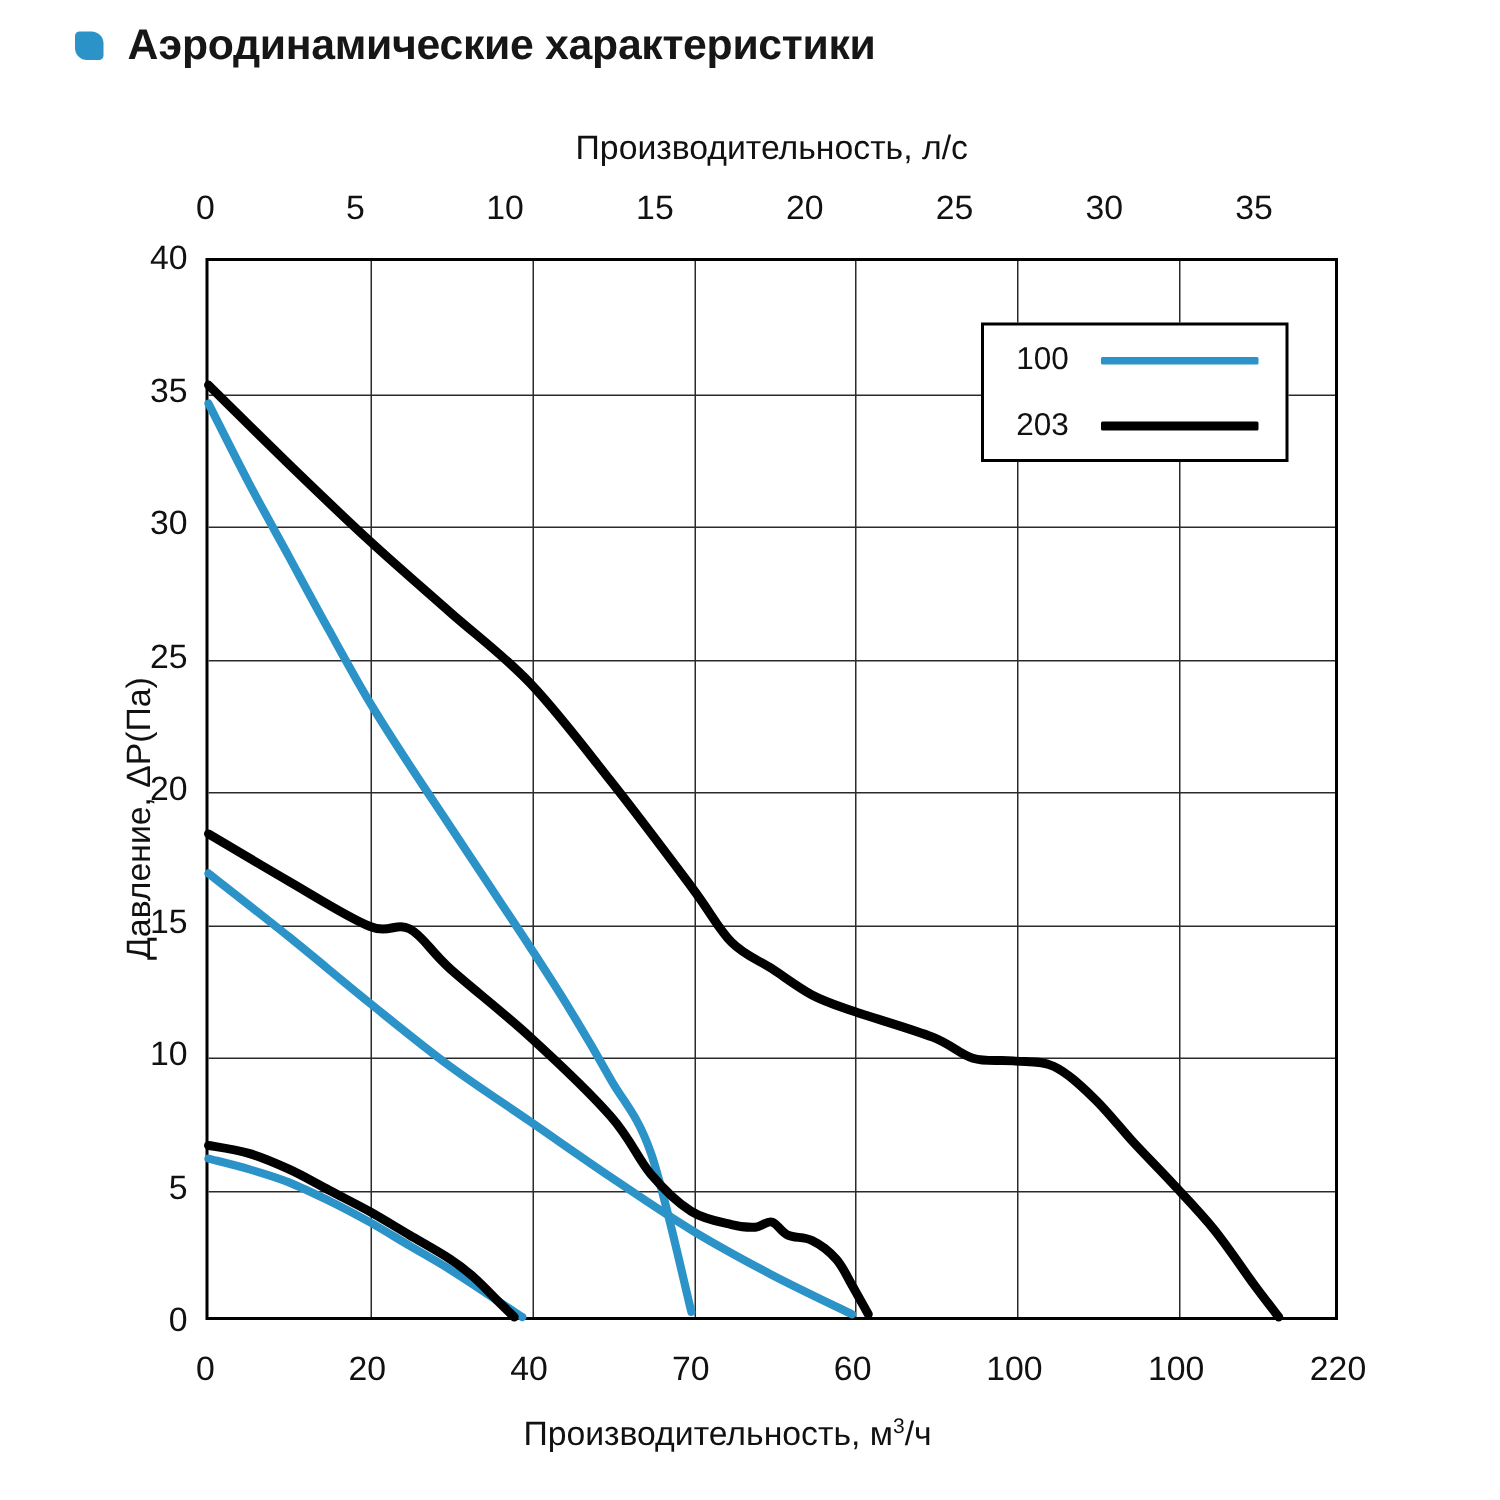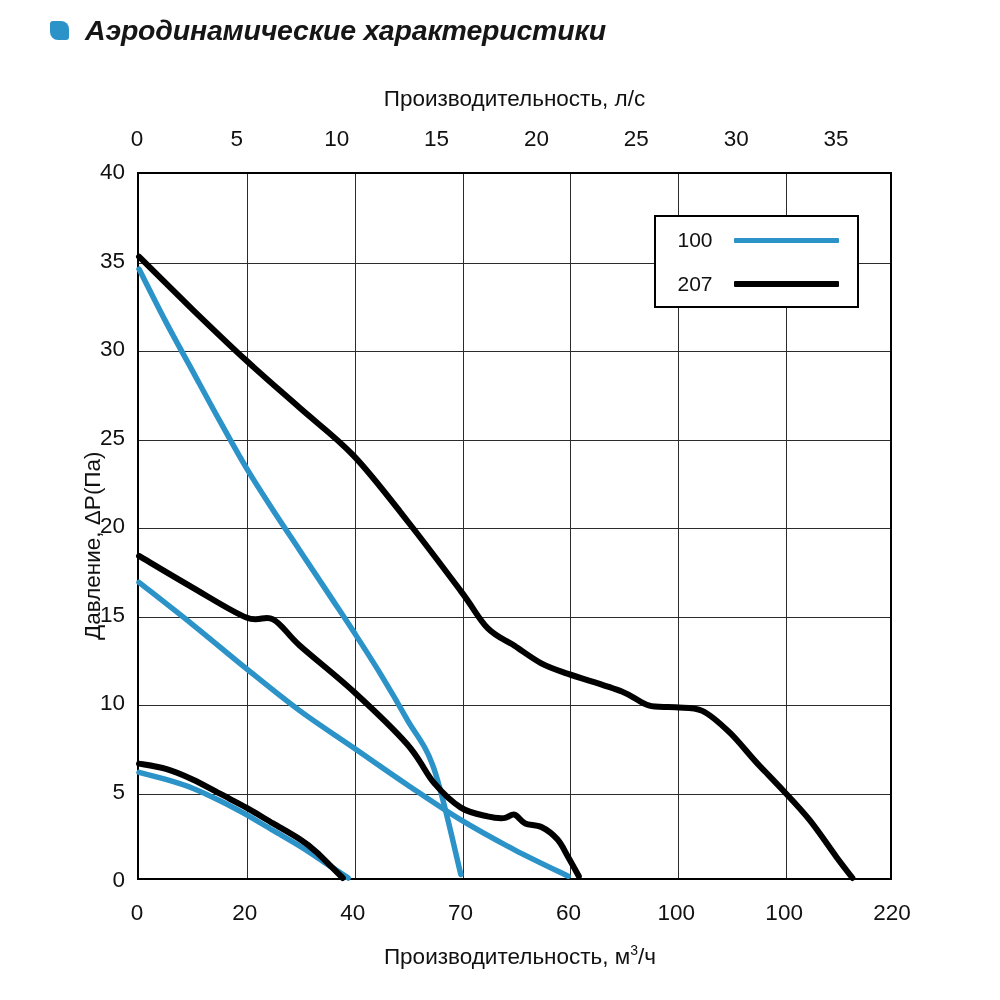--- a/index.html
+++ b/index.html
@@ -20,21 +20,20 @@
     height: 1000px;
   }
 
   
   .title-row {
     position: absolute;
     left: 50px;
     top: 14px;
     display: flex;
     align-items: center;
-    font-style: italic;
   }
   .title-marker {
     width: 19px;
     height: 19px;
     background: #2b93c8;
     border-radius: 3px 8px 3px 8px;
     margin-right: 16px;
     flex: 0 0 auto;
   }
   .title-text {
@@ -135,21 +134,21 @@
 
 <div id="root">
 
   <div class="title-row">
     <div class="title-marker"></div>
     <div class="title-text">Аэродинамические характеристики</div>
   </div>
 
   <div class="axis-title" id="xlabel-top" style="left: 514.5px; top: 86px; transform: translateX(-50%);">Производительность, л/с</div>
 
-  <div class="axis-title" id="xlabel-bottom" style="left: 520px; top: 942px; transform: translateX(-50%);">Производительность, м<span class="sup">3</span>/ч</div>
+  <div class="axis-title" id="xlabel-bottom" style="left: 485px; top: 942px; transform: translateX(-50%);">Производительность, м<span class="sup">3</span>/ч</div>
 
   <div class="axis-title axis-title-y" id="ylabel" style="left:80px; top:640px;">Давление, ΔP(Па)</div>
 
   <div class="plot">
     <div id="gridlines">
         <div class="grid-v" style="left: 108px;"></div>
         <div class="grid-v" style="left: 216px;"></div>
         <div class="grid-v" style="left: 324px;"></div>
         <div class="grid-v" style="left: 431px;"></div>
         <div class="grid-v" style="left: 539px;"></div>
@@ -203,18 +202,18 @@
       <div class="tick tick-left" style="left: 87px; width: 38px; top: 260.5px;">35</div>
       <div class="tick tick-left" style="left: 87px; width: 38px; top: 172px;">40</div>
     </div>
 
   <div class="legend">
     <div class="legend-row r1">
       <div class="legend-label">100</div>
       <div class="legend-swatch blue"></div>
     </div>
     <div class="legend-row r2">
-      <div class="legend-label">207</div>
+      <div class="legend-label">203</div>
       <div class="legend-swatch black"></div>
     </div>
   </div>
 
 </div>
 
 </body></html>

